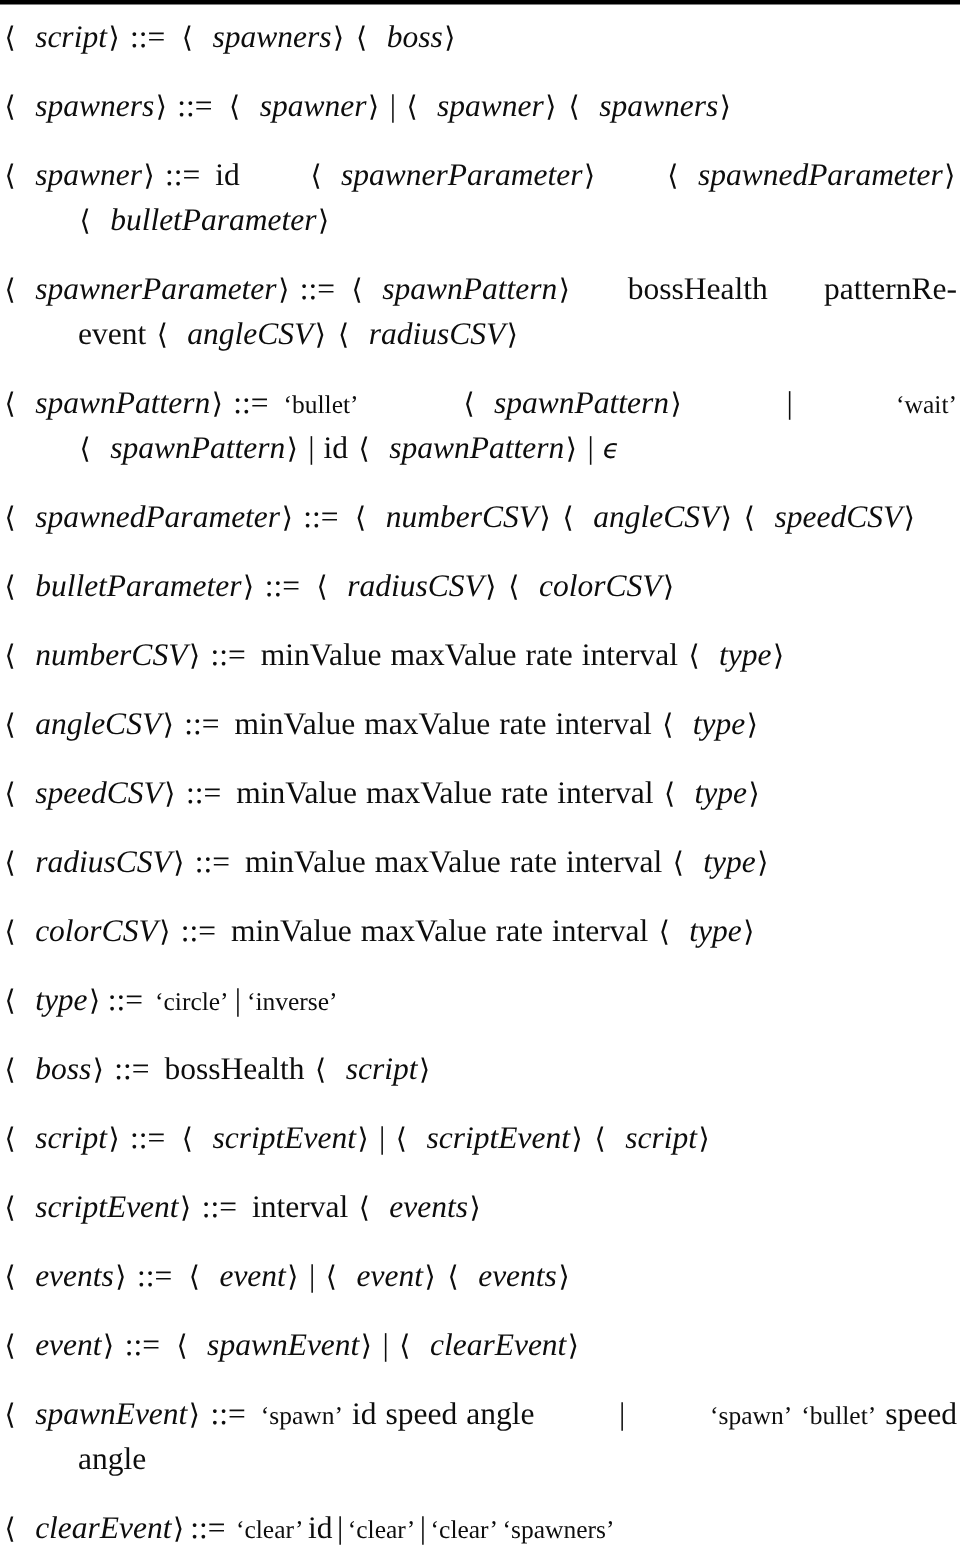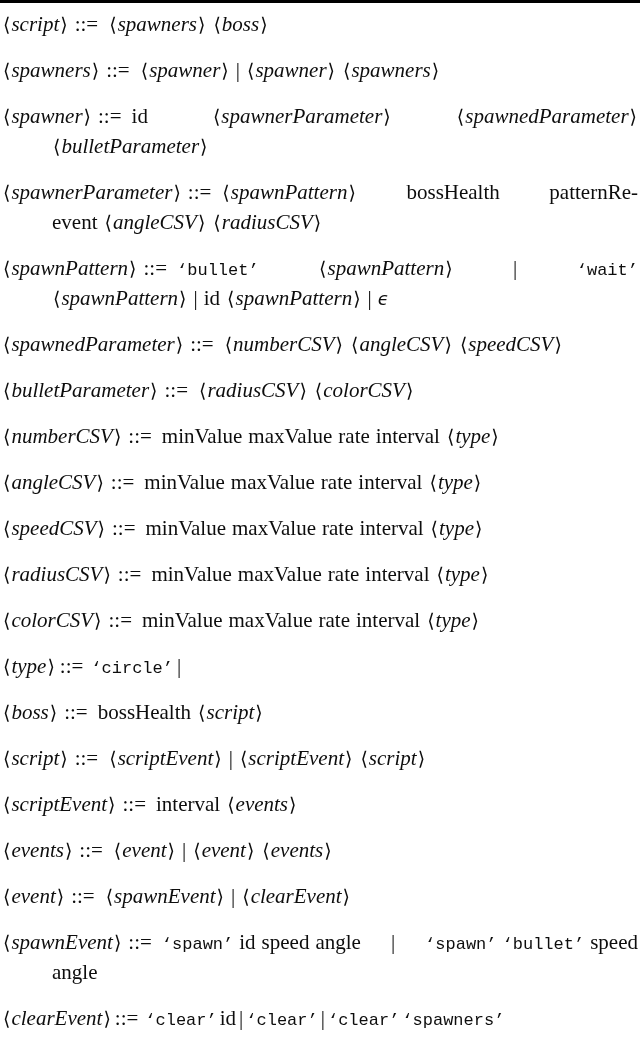--- a/index.html
+++ b/index.html
@@ -31,31 +31,31 @@
   }
   .line.cont { padding-left: 50px; }
   .line.stretch { justify-content: space-between; }
   .grp {
     display: inline-flex;
     align-items: baseline;
     column-gap: inherit;
     white-space: nowrap;
   }
   .nt { display: inline-flex; align-items: baseline; }
-  .ntname { font-style: italic; }
+  .ntname { font-style: italic; margin-left: 12px; }
   .br {
     font-family: "DejaVu Sans", "Liberation Serif", sans-serif;
     font-size: 19px;
     font-style: normal;
     padding: 0 1px;
   }
   .kw { font-style: normal; }
   .op { padding-right: 4px; }
   .term {
-    font-family: Liberation Mono, monospace;
+    font-family: Liberation Serif, serif;
     font-size: 17px;
   }
   .eps {
     font-style: italic;
     font-family: "DejaVu Sans", sans-serif;
     font-size: 18px;
   }
   .bar { }
 </style>
 </head>
@@ -390,20 +390,21 @@
         <div class="line" style="column-gap: 4px;">
           <span class="grp">
             <span class="nt">
               <span class="br">⟨</span>
               <span class="ntname">type</span>
               <span class="br">⟩</span>
             </span>
             <span class="op">::=</span>
             <span class="term">‘circle’</span>
             <span class="bar">|</span>
+            <span class="term">‘inverse’</span>
           </span>
         </div>
       </div>
       <div class="rule">
         <div class="line">
           <span class="grp">
             <span class="nt">
               <span class="br">⟨</span>
               <span class="ntname">boss</span>
               <span class="br">⟩</span>

